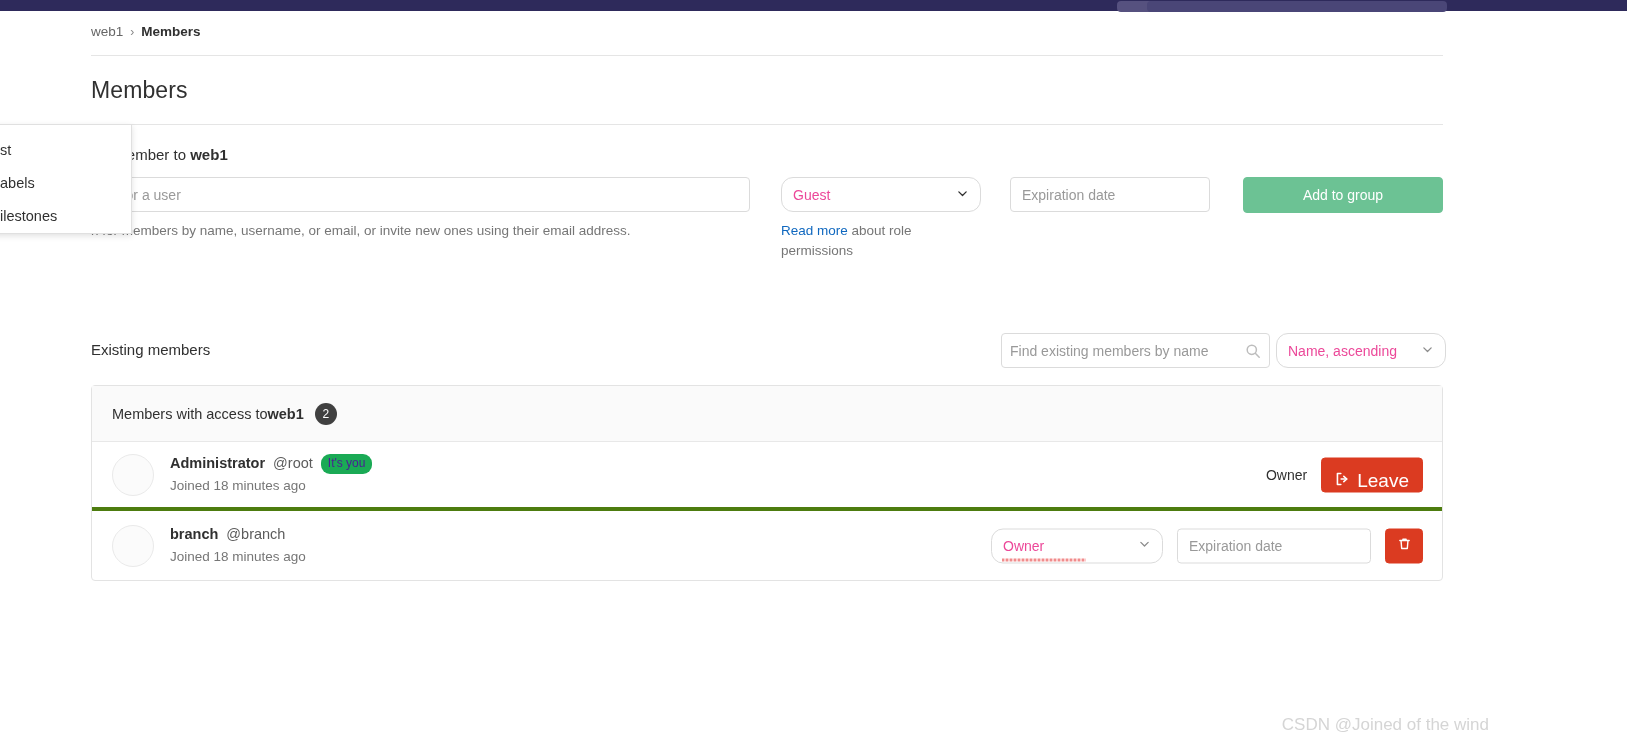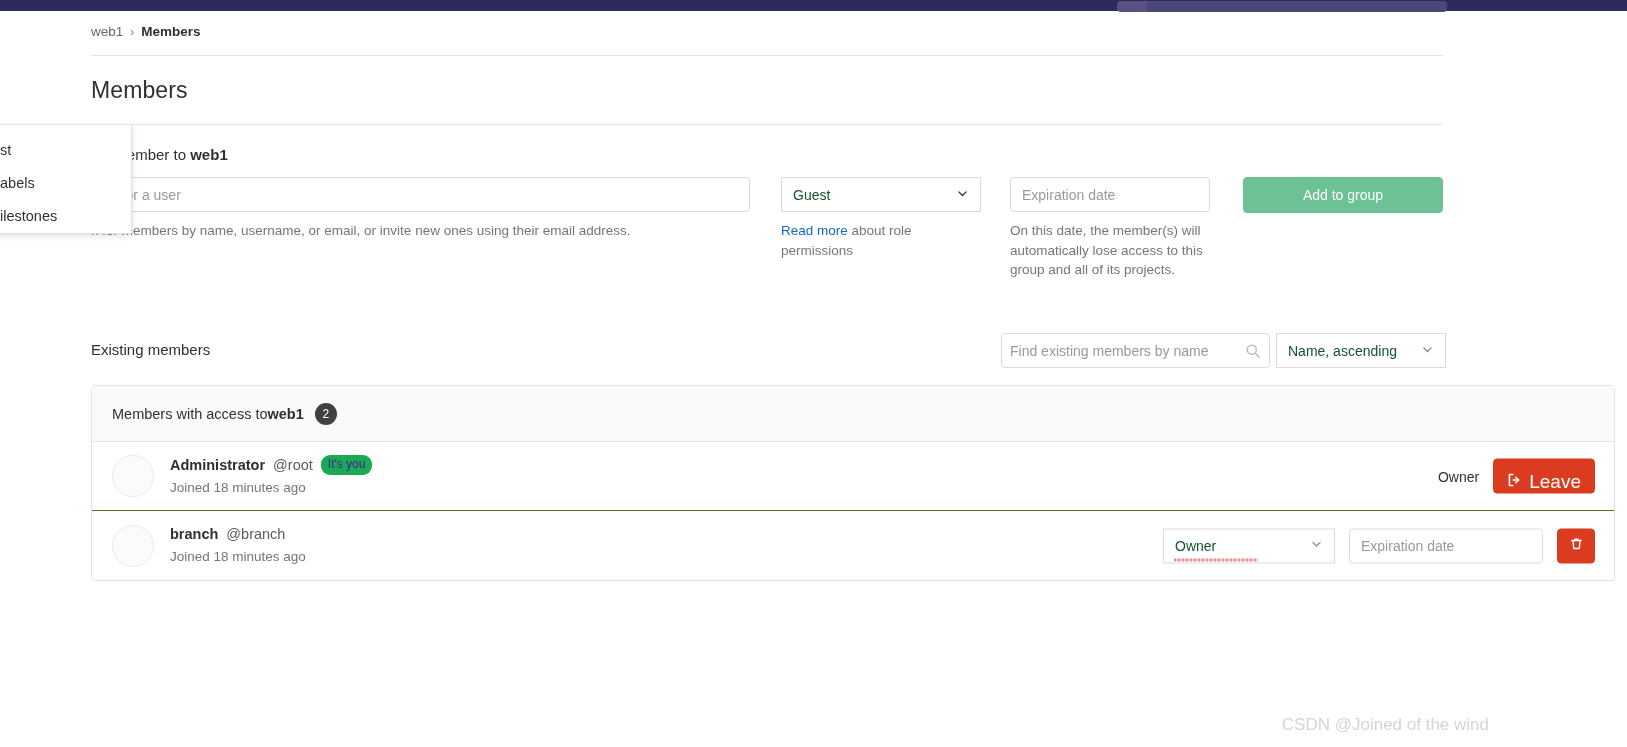--- a/index.html
+++ b/index.html
@@ -154,27 +154,27 @@
     top: 0;
     left: 690px;
     width: 200px;
   }
   .select-box {
     position: relative;
     box-sizing: border-box;
     width: 100%;
     height: 35px;
     border: 1px solid #dbdbdb;
-    border-radius: 0;
+    border-radius: 12px;
     background: #ffffff;
     display: flex;
     align-items: center;
     padding: 12px 11px;
     font-size: 14px;
-    color: #14532d;
+    color: #ec4899;
     cursor: pointer;
   }
   .select-caret {
     position: absolute;
     right: 11px;
     top: 50%;
     transform: translateY(-50%);
     pointer-events: none;
     display: block;
   }
@@ -271,21 +271,21 @@
     top: 0;
     left: 1185px;
     width: 170px;
   }
 
   
   .members-card {
     position: absolute;
     top: 374px;
     left: 91px;
-    width: 1524px;
+    width: 1352px;
     border: 1px solid #e3e3e3;
     border-radius: 4px;
     background: #ffffff;
     box-sizing: border-box;
   }
   .members-card-header {
     height: 55px;
     background: #fafafa;
     border-bottom: 1px solid #e8e8e8;
     display: flex;
@@ -306,21 +306,21 @@
     background: #404040;
     color: #ffffff;
     border-radius: 11px;
     font-size: 12px;
     box-sizing: border-box;
   }
 
   .member-row {
     position: relative;
     height: 69px;
-    border-bottom: 1px solid #4d7c0f;
+    border-bottom: 4px solid #4d7c0f;
     display: flex;
     align-items: center;
     padding-left: 20px;
     box-sizing: border-box;
   }
   .member-row:last-child { border-bottom: none; }
 
   .avatar {
     width: 40px;
     height: 40px;
@@ -468,21 +468,20 @@
               </svg>
           </span>
         </div>
         <div class="help-text">
           <a class="link" href="#">Read more</a><span> about role permissions</span>
         </div>
       </div>
 
       <div class="field-expiry">
         <input class="text-input" type="text" placeholder="Expiration date" style="">
-        <div class="help-text">On this date, the member(s) will automatically lose access to this group and all of its projects.</div>
       </div>
 
       <button class="btn-add-group">Add to group</button>
     </div>
   </div>
 
   <div class="overlay-menu">
     <div class="overlay-item">st</div>
     <div class="overlay-item">abels</div>
     <div class="overlay-item">ilestones</div>

